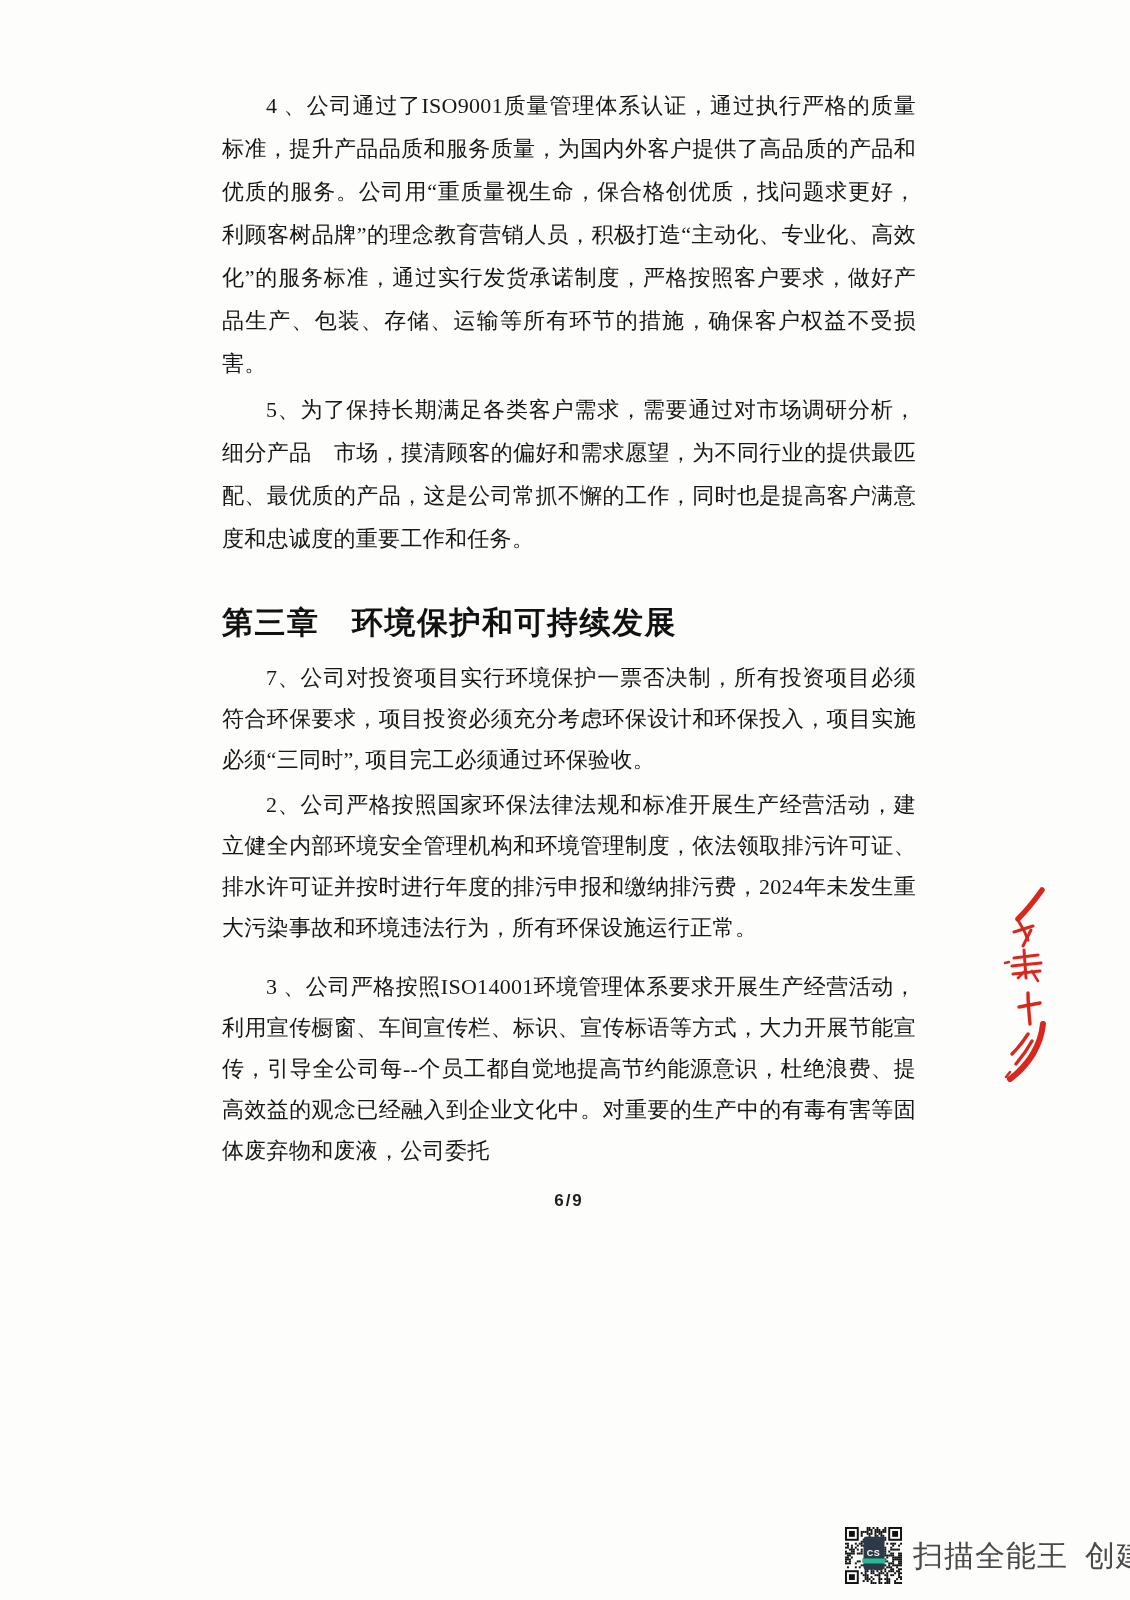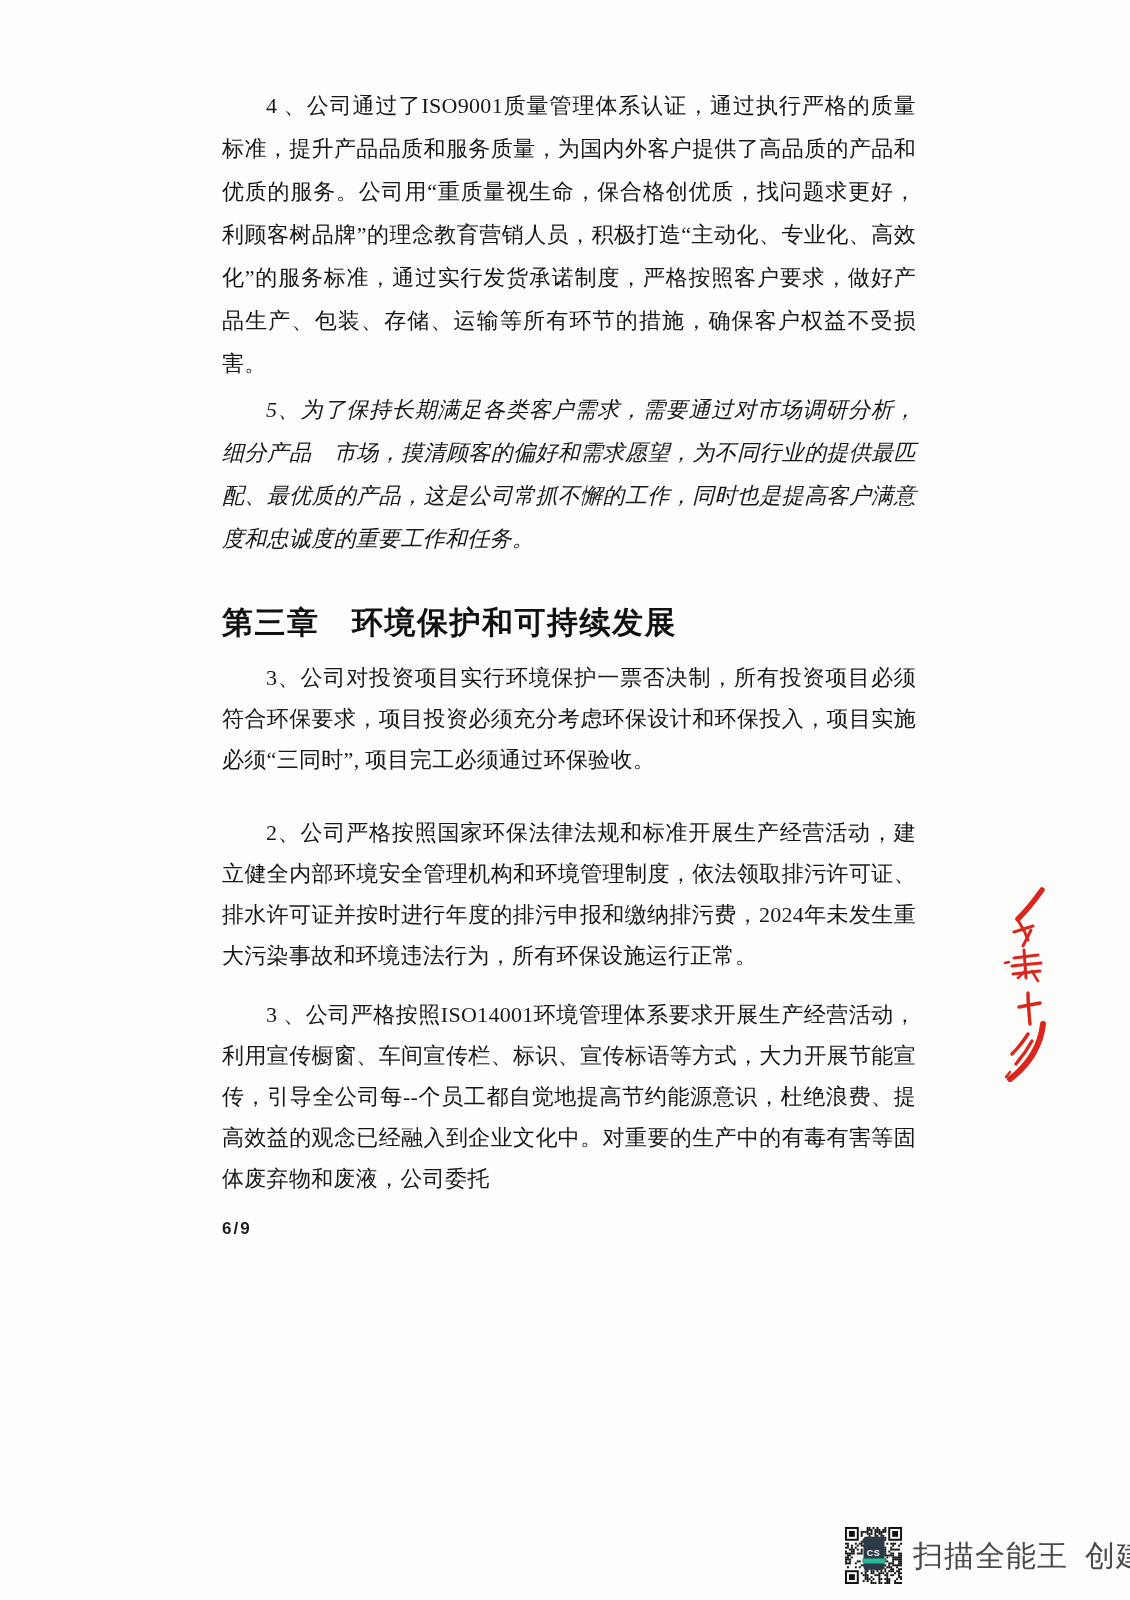--- a/index.html
+++ b/index.html
@@ -19,35 +19,36 @@
   .para{
     margin:0;
     text-indent:2em;
     text-align:justify;
     font-size:22px;
     letter-spacing:0.3px;
   }
   .loose{line-height:43px;}
   .tight{line-height:41px;}
   .p-quality-4{margin-top:84px;}
-  .p-quality-5{margin-top:3px;font-style:italic;}
+  .p-quality-5{margin-top:3px;}
   .chapter{
     margin:42px 0 0 0;
     font-size:31px;
     line-height:42px;
     font-weight:700;
     letter-spacing:1.5px;
     color:#111;
   }
   .p-env-intro{margin-top:27px;}
   .p-env-1{margin-top:13px;}
-  .p-env-2{margin-top:32px;}
+  .p-env-2{margin-top:4px;}
   .p-env-3{margin-top:18px;}
   .page-number{
     margin-top:20px;
+    text-align:center;
     font-size:17px;
     font-weight:600;
     letter-spacing:2px;
     font-family:"Liberation Sans","DejaVu Sans",sans-serif;
     color:#1c1c1c;
   }
   .stamp{
     position:absolute;
     left:997px;top:885px;
     width:52px;height:198px;
@@ -102,21 +103,21 @@
 <div class="page">
 
   <main class="content">
     <p class="para loose p-quality-4">4 、公司通过了ISO9001质量管理体系认证，通过执行严格的质量标准，提升产品品质和服务质量，为国内外客户提供了高品质的产品和优质的服务。公司用“重质量视生命，保合格创优质，找问题求更好，利顾客树品牌”的理念教育营销人员，积极打造“主动化、专业化、高效化”的服务标准，通过实行发货承诺制度，严格按照客户要求，做好产品生产、包装、存储、运输等所有环节的措施，确保客户权益不受损害。</p>
 
     <p class="para loose p-quality-5">5、为了保持长期满足各类客户需求，需要通过对市场调研分析，细分产品　市场，摸清顾客的偏好和需求愿望，为不同行业的提供最匹配、最优质的产品，这是公司常抓不懈的工作，同时也是提高客户满意度和忠诚度的重要工作和任务。</p>
 
     <h1 class="chapter">第三章　环境保护和可持续发展</h1>
 
 
-    <p class="para tight p-env-1">3、公司对投资项目实行环境保护一票否决制，所有投资项目必须符合环保要求，项目投资必须充分考虑环保设计和环保投入，项目实施必须“三同时”, 项目完工必须通过环保验收。</p>
+    <p class="para tight p-env-1">7、公司对投资项目实行环境保护一票否决制，所有投资项目必须符合环保要求，项目投资必须充分考虑环保设计和环保投入，项目实施必须“三同时”, 项目完工必须通过环保验收。</p>
 
     <p class="para tight p-env-2">2、公司严格按照国家环保法律法规和标准开展生产经营活动，建立健全内部环境安全管理机构和环境管理制度，依法领取排污许可证、排水许可证并按时进行年度的排污申报和缴纳排污费，2024年未发生重大污染事故和环境违法行为，所有环保设施运行正常。</p>
 
     <p class="para tight p-env-3">3 、公司严格按照ISO14001环境管理体系要求开展生产经营活动，利用宣传橱窗、车间宣传栏、标识、宣传标语等方式，大力开展节能宣传，引导全公司每--个员工都自觉地提高节约能源意识，杜绝浪费、提高效益的观念已经融入到企业文化中。对重要的生产中的有毒有害等固体废弃物和废液，公司委托</p>
 
     <div class="page-number">6/9</div>
   </main>
 
   <svg class="stamp" viewBox="0 0 52 198" aria-hidden="true">
     <g fill="none" stroke-linecap="round">

